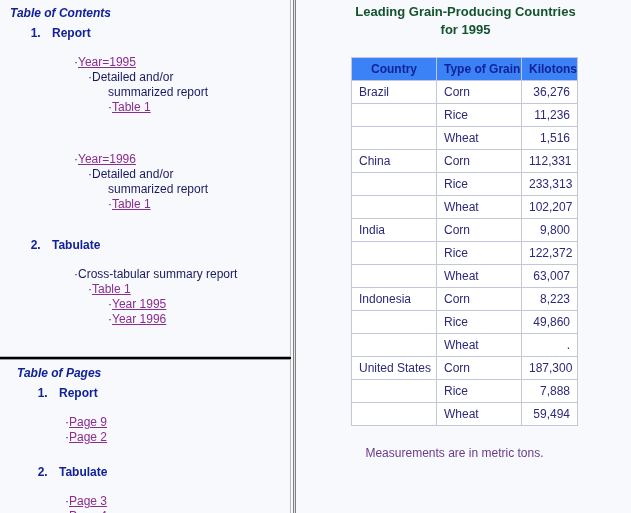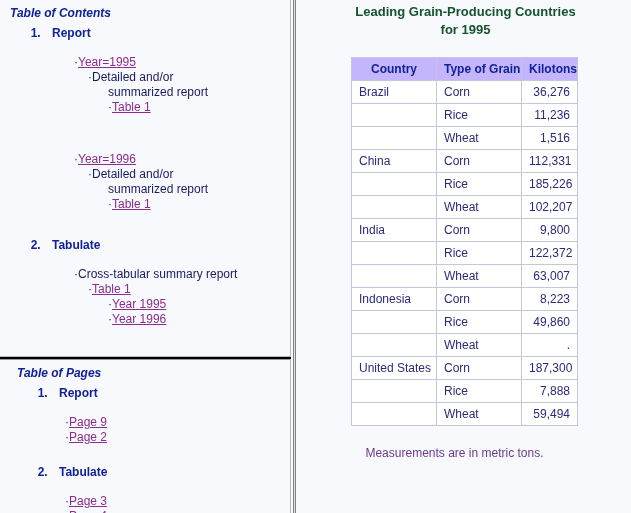--- a/index.html
+++ b/index.html
@@ -173,21 +173,21 @@
     border: 1px solid #c2c8d8;
     height: 22px;
     padding: 0 7px;
     color: #2a2a7a;
     font-weight: normal;
     background: #ffffff;
     overflow: hidden;
     white-space: nowrap;
   }
   table.grain th {
-    background: #c4b5fd;
+    background: #3b82f6;
     text-align: center;
     color: #112299;
     font-weight: bold;
   }
   col.c-country { width: 85px; }
   col.c-grain   { width: 85px; }
   col.c-kt      { width: 56px; }
   td.num { text-align: right; }
   td.country { text-align: left; }
   .footnote {
@@ -346,21 +346,21 @@
             <td class="num">1,516</td>
           </tr>
           <tr>
             <td class="country">China</td>
             <td>Corn</td>
             <td class="num">112,331</td>
           </tr>
           <tr>
             <td class="country"></td>
             <td>Rice</td>
-            <td class="num">185,226</td>
+            <td class="num">233,313</td>
           </tr>
           <tr>
             <td class="country"></td>
             <td>Wheat</td>
             <td class="num">102,207</td>
           </tr>
           <tr>
             <td class="country">India</td>
             <td>Corn</td>
             <td class="num">9,800</td>

